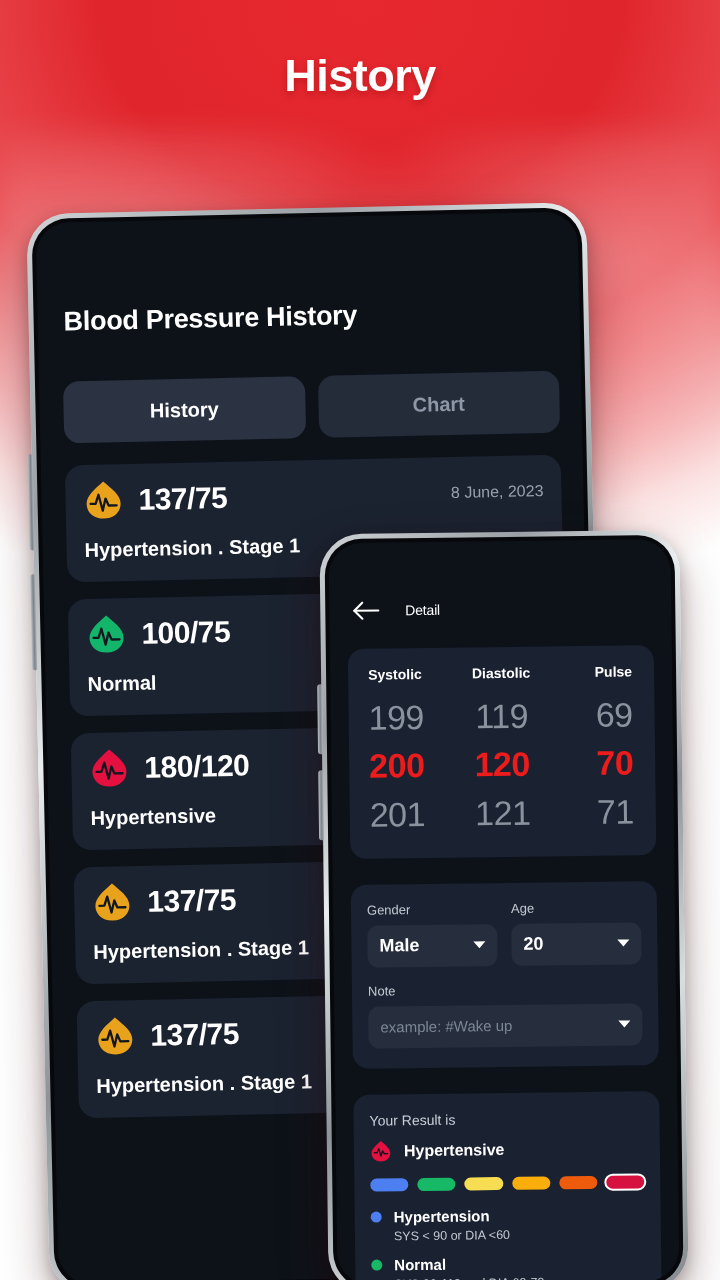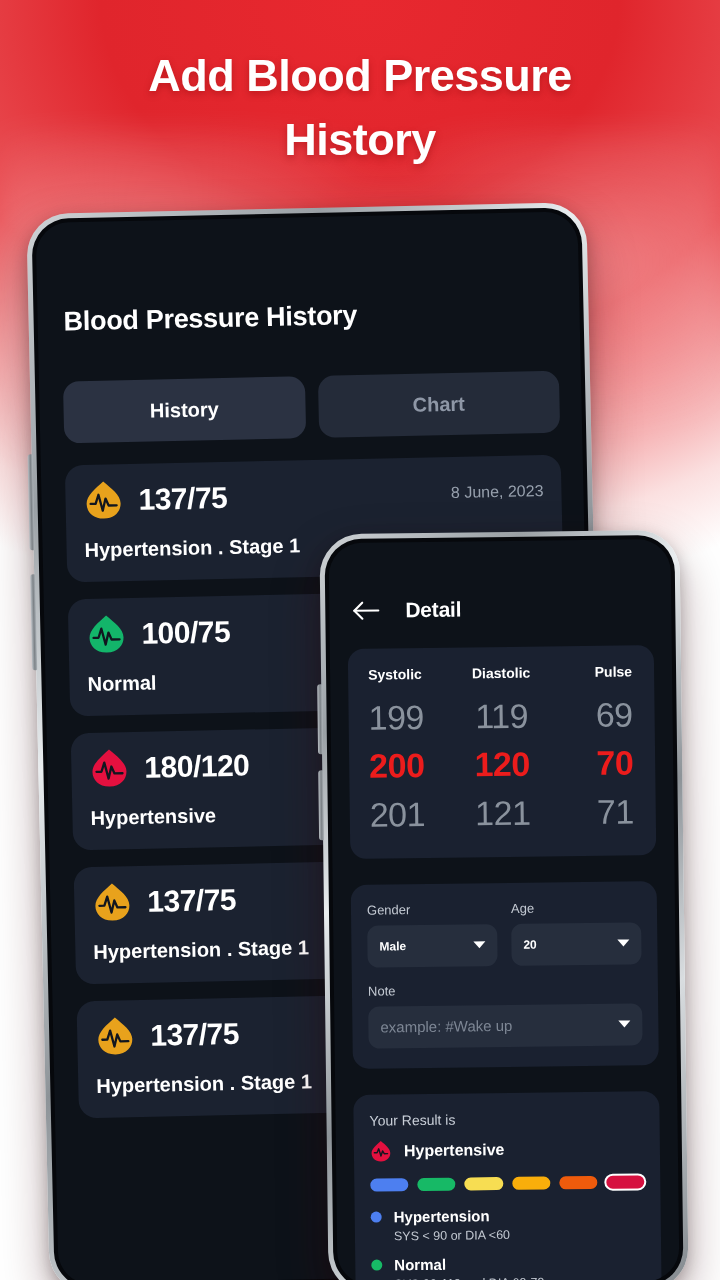--- a/index.html
+++ b/index.html
@@ -111,21 +111,21 @@
   .drop svg { width:100%; height:100%; display:block; }
   .hist-val { color:#ffffff; font-size:30px; font-weight:bold; letter-spacing:-0.5px; }
   .hist-date {
     margin-left:auto; color:#97a0ad; font-size:16px; white-space:nowrap;
   }
   .hist-label { color:#ffffff; font-size:20px; font-weight:bold; margin-top:18px; white-space:nowrap; }
 
   
   .det-header { display:flex; align-items:center; padding:56px 0 0 22px; }
   .back-arrow { width:30px; height:24px; display:block; }
-  .det-title { color:#fff; font-size:21px; font-weight:bold; margin-left:24px; letter-spacing:-0.2px; }
+  .det-title { color:#fff; font-size:14px; font-weight:normal; margin-left:24px; letter-spacing:-0.2px; }
 
   .det-card {
     margin:26px 18px 0 18px;
     background:#1a2130; border-radius:16px;
     padding:18px 16px 20px 16px;
   }
   .picker-grid { display:grid; grid-template-columns:1fr 1fr 1fr; }
   .pk-head { color:#ffffff; font-size:14px; font-weight:bold; text-align:center; padding-bottom:11px; }
   .pk-cell { text-align:center; font-size:34px; line-height:1.42; letter-spacing:-0.5px; }
   .pk-dim { color:#8a929d; }
@@ -133,21 +133,21 @@
   .pk-head.c0, .pk-cell.c0 { text-align:left; padding-left:4px; }
   .pk-head.c2, .pk-cell.c2 { text-align:right; padding-right:6px; }
 
   .field-row { display:flex; gap:14px; }
   .field { flex:1; }
   .f-label { color:#c3c9d2; font-size:13px; margin-bottom:8px; }
   .f-box {
     background:#262e3d; border-radius:11px; height:42px;
     display:flex; align-items:center; padding:0 12px;
   }
-  .f-val { color:#ffffff; font-size:12px; font-weight:bold; }
+  .f-val { color:#ffffff; font-size:18px; font-weight:bold; }
   .f-ph { color:#7d8694; font-size:15px; }
   .chev { margin-left:auto; width:0; height:0;
           border-left:6px solid transparent; border-right:6px solid transparent;
           border-top:7px solid #ffffff; }
 
   .res-head { color:#c9cfd8; font-size:14px; }
   .res-row { display:flex; align-items:center; margin-top:12px; }
   .res-drop { width:22px; height:22px; margin-right:12px; flex:none; }
   .res-name { color:#ffffff; font-size:16px; font-weight:bold; }
   .pills { display:flex; gap:9px; margin-top:16px; }
@@ -159,21 +159,20 @@
   .leg-name { color:#ffffff; font-size:15px; font-weight:bold; }
   .leg-sub { color:#c2c8d1; font-size:12.5px; margin-left:23px; margin-top:4px; }
 </style>
 </head>
 <body>
 
 <div id="bg"></div>
 <div id="bg-soft"></div>
 
 <div id="hero">
-  <div>Add Blood Pressure</div>
   <div>History</div>
 </div>
 
 <div class="phone" id="phone-back">
   <div class="side-btn" style="top:240px;height:96px;"></div>
   <div class="side-btn" style="top:360px;height:96px;"></div>
   <div class="inner-bezel">
     <div class="screen">
 
       <div class="bp-title">Blood Pressure History</div>

